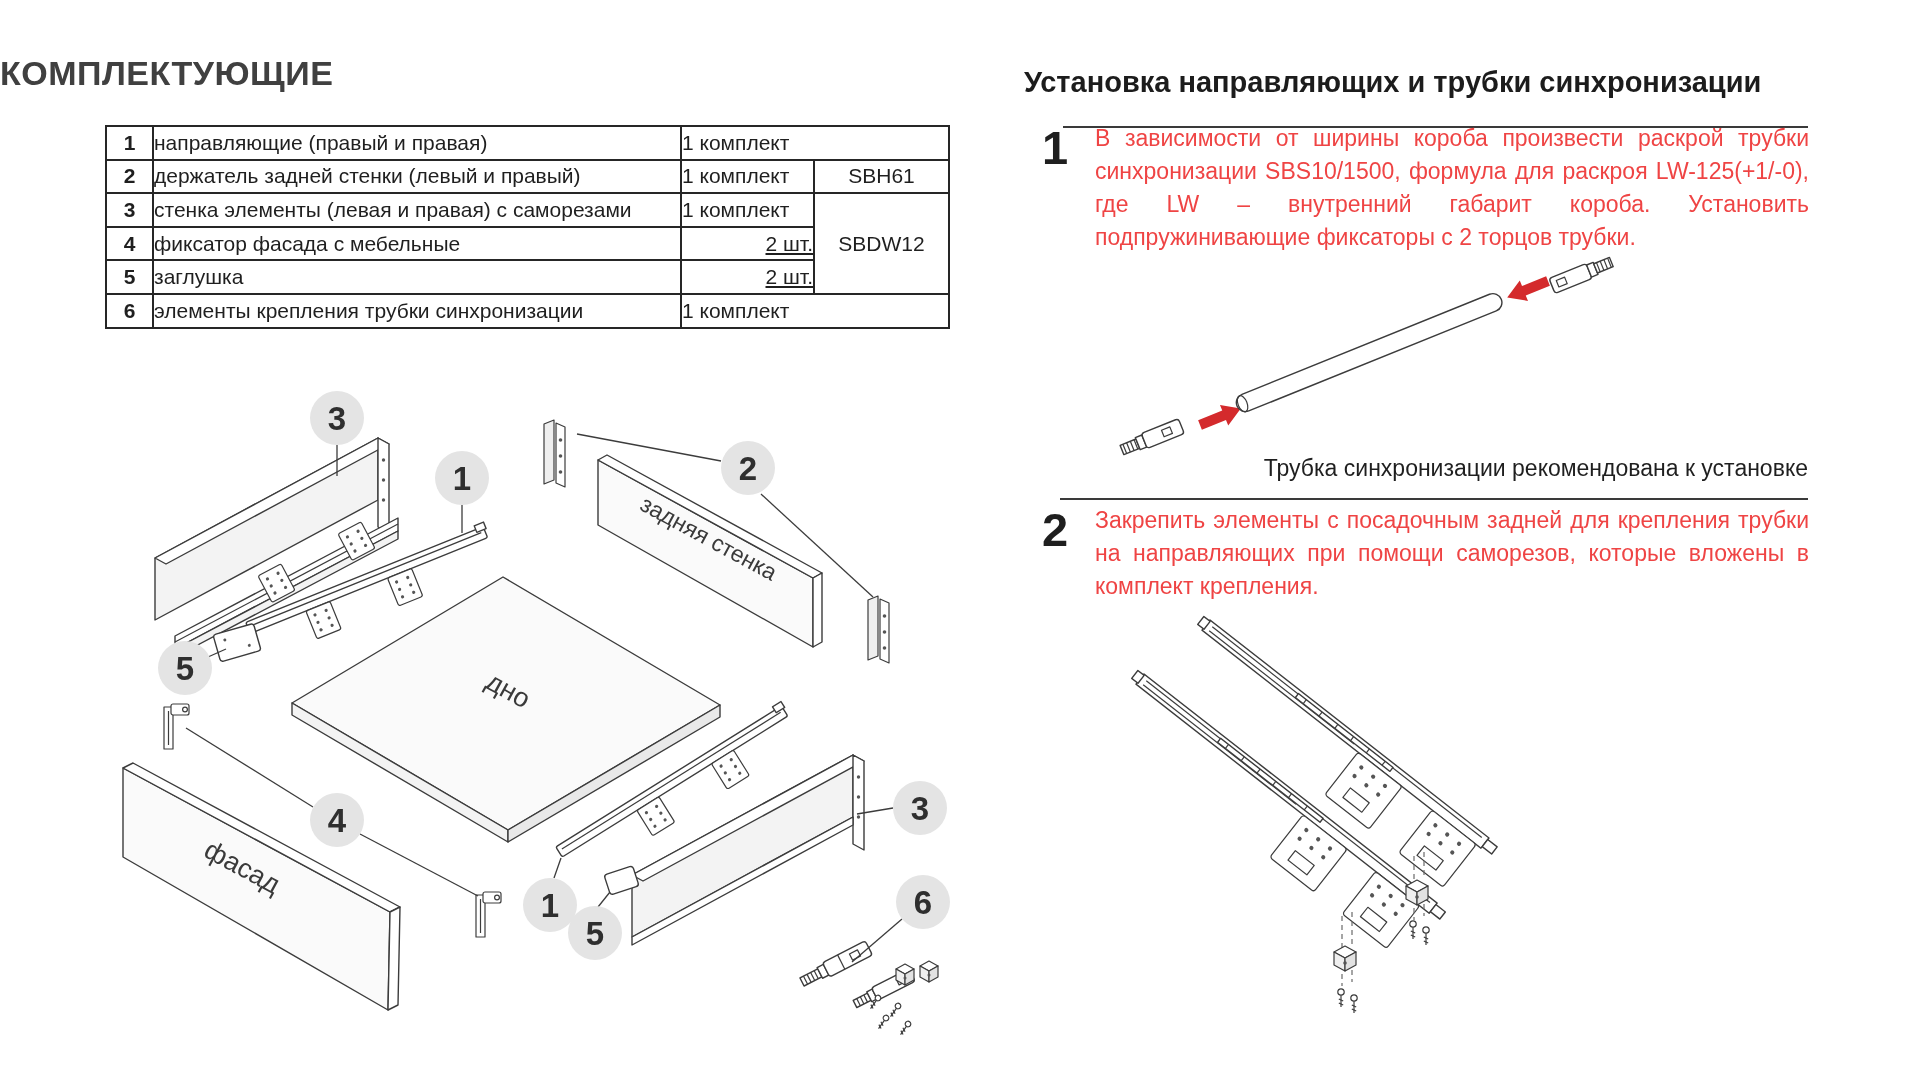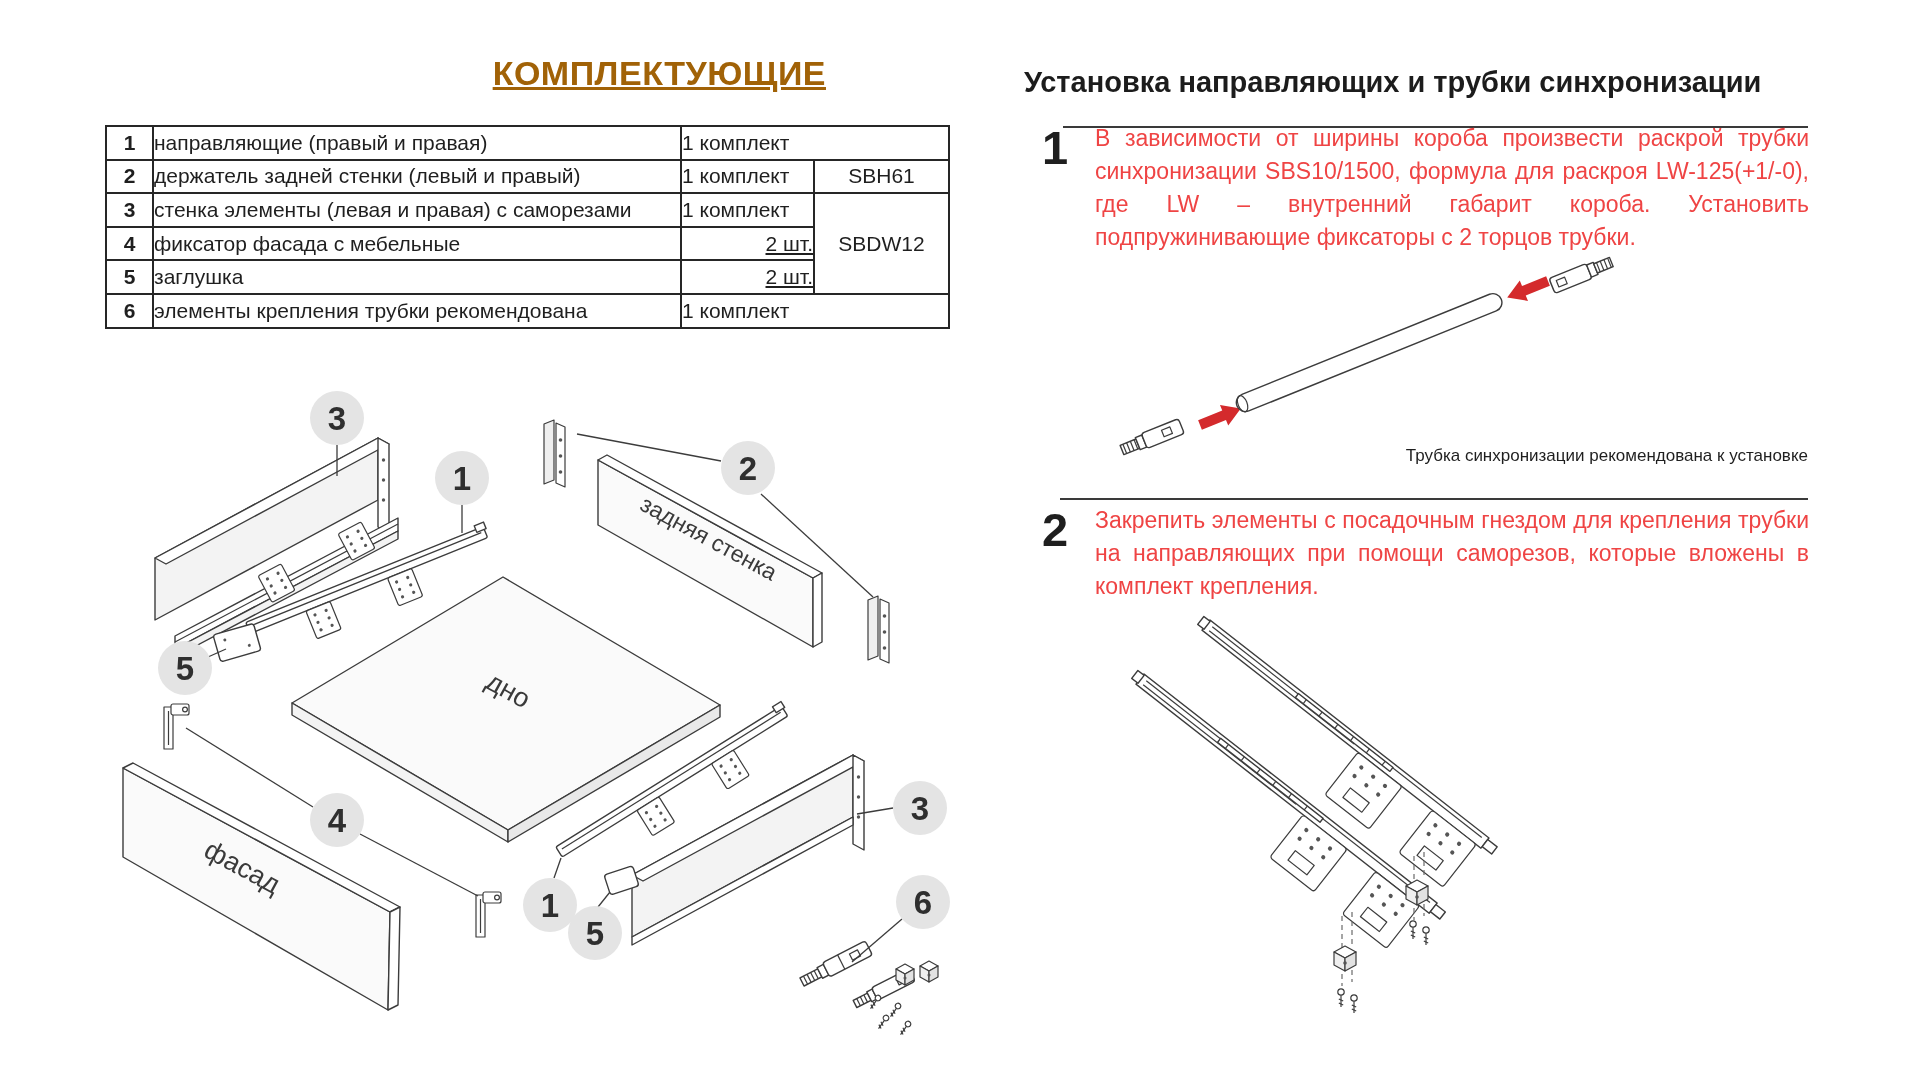--- a/index.html
+++ b/index.html
@@ -1,35 +1,35 @@
 <!DOCTYPE html>
 <html><head>
 <meta charset="utf-8">
 <style>
   html,body{margin:0;padding:0;}
   body{width:1924px;height:1082px;background:#ffffff;position:relative;overflow:hidden;
        font-family:"Liberation Sans",sans-serif;color:#242424;}
   .abs{position:absolute;}
-  .left-title{left:0;top:54px;width:826px;text-align:right;font-size:34px;font-weight:bold;
-              color:#a16207;letter-spacing:.5px;text-decoration:underline;}
+  .left-title{left:0;top:54px;width:826px;text-align:left;font-size:34px;font-weight:bold;
+              color:#404040;letter-spacing:.5px;}
   .right-title{left:1024px;top:66px;width:800px;font-size:29px;font-weight:bold;color:#1c1c1c;}
   table.parts{position:absolute;left:105px;top:125px;width:843px;border-collapse:collapse;table-layout:fixed;}
   table.parts td{border:2px solid #262626;height:31.6px;font-size:21px;padding:0;white-space:nowrap;
                  overflow:hidden;color:#1f1f1f;}
   td.num{font-size:26px;font-weight:bold;text-align:center;}
   td.desc{padding-left:11px;}
   td.qtyl{padding-left:9px;}
   td.qtyc{text-align:right;text-decoration:underline;}
   td.code{text-align:center;font-size:22px;margin-top:12px;}
   .rule{position:absolute;height:2px;background:#3a3a3a;}
   .stepnum{position:absolute;font-size:47px;line-height:47px;font-weight:bold;color:#1f1f1f;}
   .steptext{position:absolute;left:1095px;width:714px;font-size:23px;line-height:33px;
             text-align:justify;color:#ef4444;}
-  .caption{position:absolute;left:1100px;width:708px;text-align:right;font-size:17px;
-           line-height:32px;color:#1f1f1f;}
+  .caption{position:absolute;left:1100px;width:708px;text-align:right;font-size:23px;
+           line-height:32px;color:#1f1f1f;margin-top:12px;}
   .lnr{fill:none;stroke:#3c3c3c;stroke-width:1.2;stroke-linejoin:round;}
   .fw{fill:#ffffff;stroke:#3c3c3c;stroke-width:1.4;stroke-linejoin:round;}
   .fg{fill:#f3f3f3;stroke:#3c3c3c;stroke-width:1.4;stroke-linejoin:round;}
   .fl{fill:#fafafa;stroke:#3c3c3c;stroke-width:1.4;stroke-linejoin:round;}
   .fe{fill:#e9e9e9;stroke:#3c3c3c;stroke-width:1.4;stroke-linejoin:round;}
   .cw{fill:#ffffff;stroke:#3c3c3c;stroke-width:1.2;stroke-linejoin:round;}
   .cg{fill:#efefef;stroke:#3c3c3c;stroke-width:1.2;stroke-linejoin:round;}
   .ce{fill:#e2e2e2;stroke:#3c3c3c;stroke-width:1.2;stroke-linejoin:round;}
   .hole{fill:#555555;}
   .dash{stroke:#6a6a6a;stroke-width:1.2;stroke-dasharray:5 4;fill:none;}
@@ -74,21 +74,21 @@
     <td class="desc">фиксатор фасада с мебельные</td>
     <td class="qtyc">2 шт.</td>
   </tr>
   <tr>
     <td class="num">5</td>
     <td class="desc">заглушка</td>
     <td class="qtyc">2 шт.</td>
   </tr>
   <tr>
     <td class="num">6</td>
-    <td class="desc">элементы крепления трубки рекомендована</td>
+    <td class="desc">элементы крепления трубки синхронизации</td>
     <td class="qtyl" colspan="2">1 комплект</td>
   </tr>
 </tbody>
   </table>
 
 <svg class="abs" style="left:80px;top:330px;" width="880" height="752" viewBox="0 0 880 752">
   <defs>
     <g id="plate">
       <rect x="0" y="0" width="26" height="30" rx="2" class="cw"></rect>
       <circle cx="7" cy="7" r="1.6" class="hole"></circle>
@@ -326,21 +326,21 @@
   </g>
 </svg>
 
 <div class="caption" style="top:440px;">
   <div>Трубка синхронизации рекомендована к установке</div>
 </div>
 
 <div class="rule" style="left:1060px;top:498px;width:748px;"></div>
 
 <div class="stepnum" style="left:1042px;top:506px;">2</div>
-<div class="steptext" style="top:504px;">Закрепить элементы с посадочным гнездом для крепления трубки на направляющих при помощи саморезов, которые вложены в комплект крепления.</div>
+<div class="steptext" style="top:504px;">Закрепить элементы с посадочным задней для крепления трубки на направляющих при помощи саморезов, которые вложены в комплект крепления.</div>
 
 <svg class="abs" style="left:1080px;top:600px;" width="820" height="482" viewBox="0 0 820 482">
   <defs>
     <g id="bigplate">
       <rect x="0" y="0" width="56" height="54" rx="3" class="cw"></rect>
       <circle cx="12" cy="10" r="2.1" class="hole"></circle>
         <circle cx="27" cy="10" r="2.1" class="hole"></circle>
       <circle cx="42" cy="10" r="2.1" class="hole"></circle>
         <circle cx="12" cy="21" r="2.1" class="hole"></circle>
       <circle cx="27" cy="21" r="2.1" class="hole"></circle>

